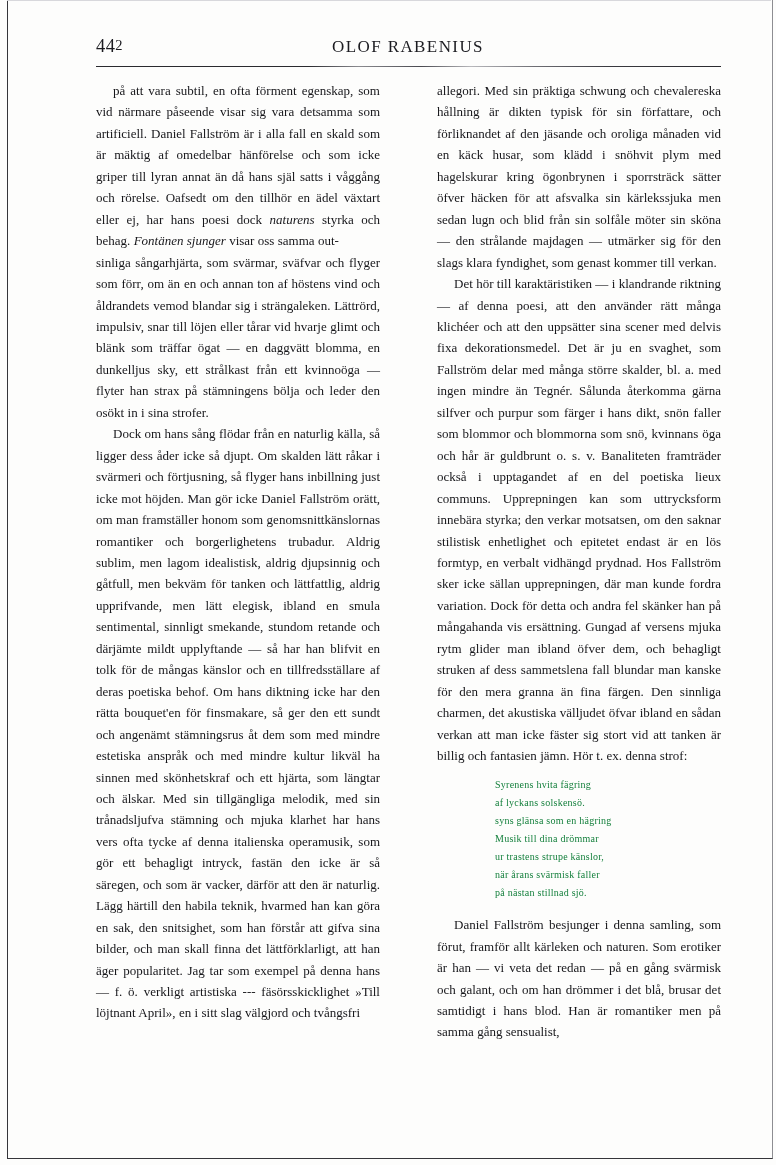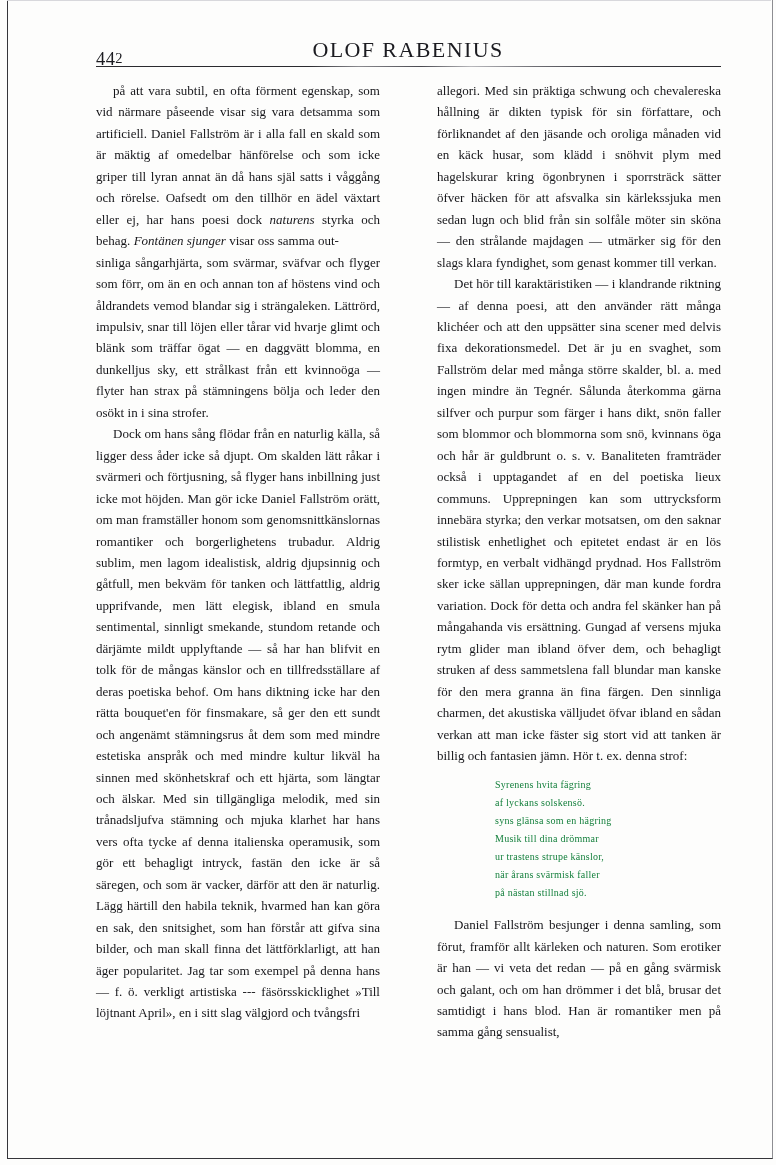--- a/index.html
+++ b/index.html
@@ -45,33 +45,32 @@
     width: 624px;
     height: 22px;
   }
   .folio {
     position: absolute;
     left: 0;
     top: 0;
     font-size: 18.5px;
     letter-spacing: 0.4px;
     color: #1b1b20;
-    margin-top: 13px;
   }
   .folio .ofnum {
     font-size: 14.5px;
     vertical-align: 2px;
   }
   .head-title {
     position: absolute;
     left: 0;
     top: 1px;
     width: 624px;
     text-align: center;
-    font-size: 22px;
+    font-size: 17px;
     letter-spacing: 1.4px;
     color: #1b1b20;
   }
   .head-rule {
     position: absolute;
     left: 96px;
     top: 66px;
     width: 625px;
     height: 1px;
     background: linear-gradient(to right,

